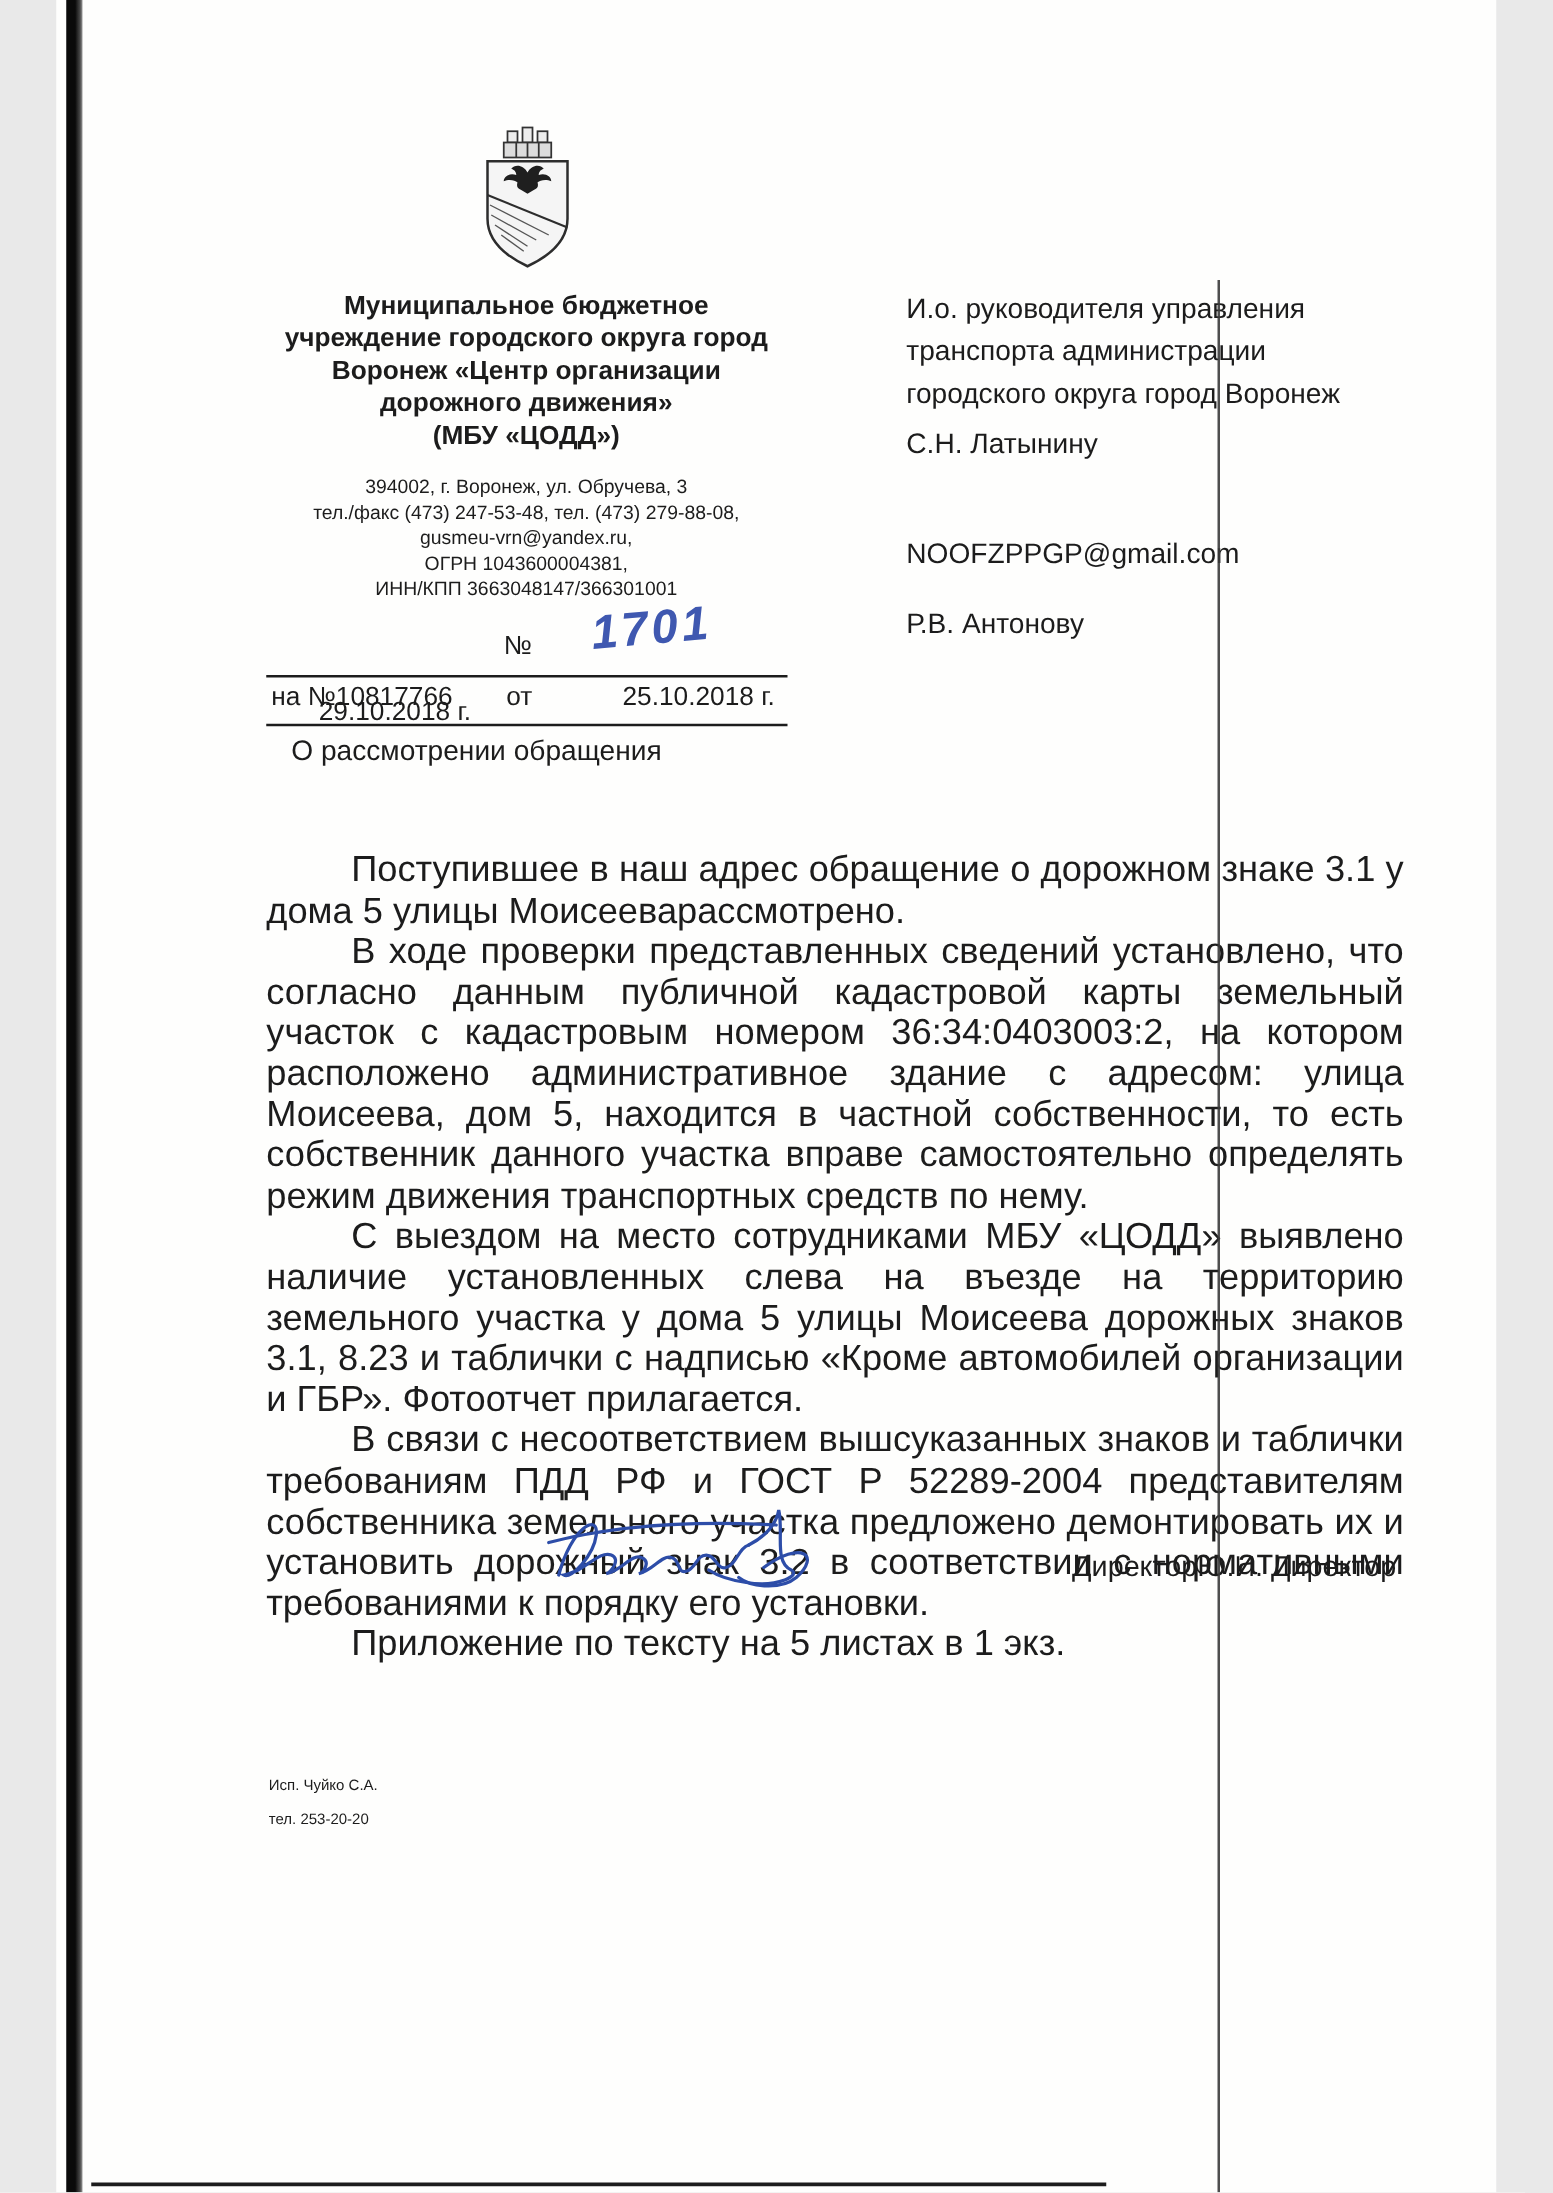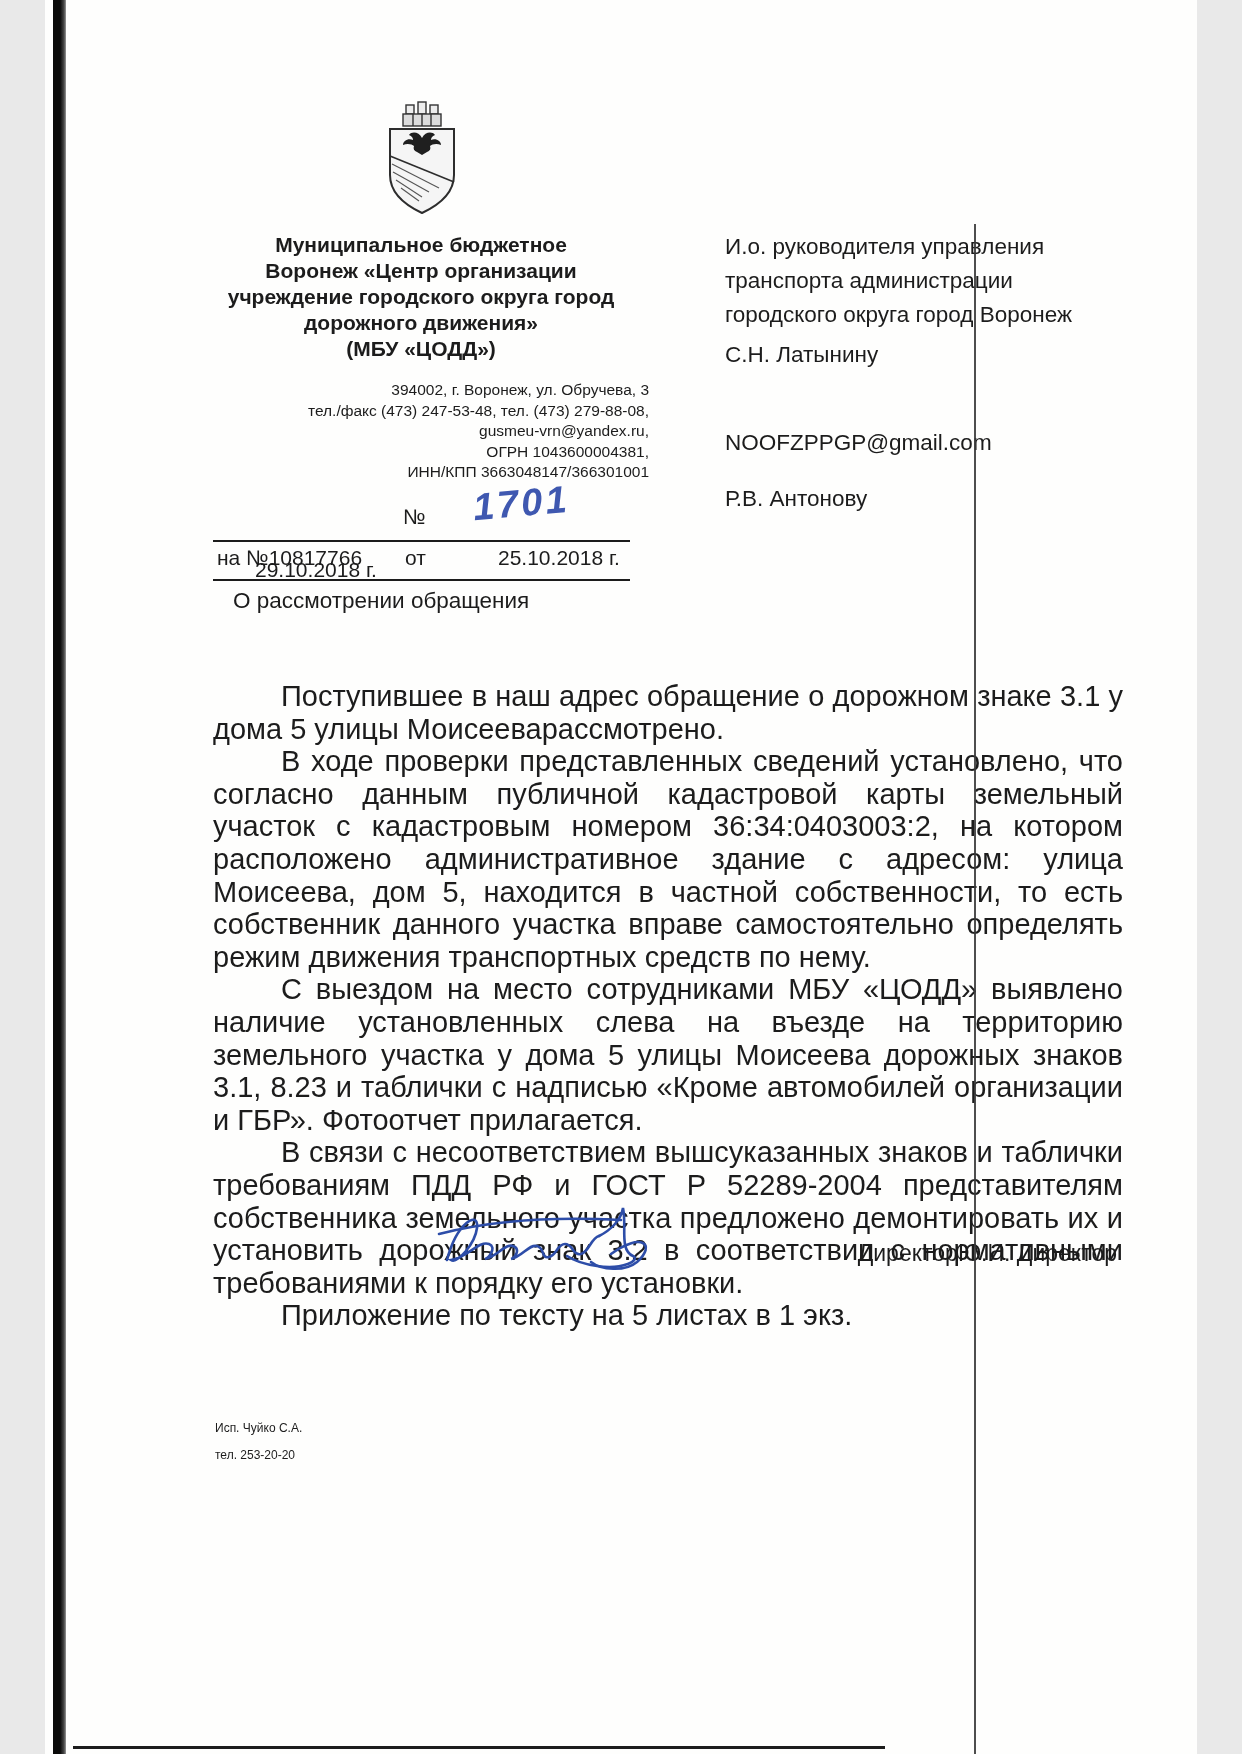--- a/index.html
+++ b/index.html
@@ -20,21 +20,21 @@
     background:#3b3b3b;opacity:.9;z-index:5;}
   .bottom-line{position:absolute;left:28px;top:1746px;width:812px;height:3px;background:#1d1d1d;}
 
   
   .coat{position:absolute;left:336px;top:98px;width:82px;height:120px;}
 
   
   .sender-name{position:absolute;left:148px;top:232px;width:456px;
     text-align:center;font-weight:bold;font-size:21px;line-height:26px;}
   .sender-address{position:absolute;left:148px;top:380px;width:456px;
-    text-align:right;font-size:15.5px;line-height:20.5px;}
+    text-align:center;font-size:15.5px;line-height:20.5px;}
 
   
   .ref-span{position:absolute;font-size:21px;white-space:nowrap;}
   .ref-date{left:210px;top:534px;margin-top:24px;}
   .ref-no{left:358px;top:505px;}
   .ref-num{left:428px;top:482px;font-size:38px;color:#3f58b0;font-style:italic;
     letter-spacing:3px;transform:rotate(-5deg);font-weight:bold;}
   .ref-replyto{left:172px;top:546px;}
   .ref-from{left:360px;top:546px;}
   .ref-fromdate{left:453px;top:546px;}
@@ -91,22 +91,22 @@
         <path d="M11 66 L58 90" fill="none"></path>
         <path d="M12 74 L48 94" fill="none"></path>
         <path d="M15 82 L41 99" fill="none"></path>
         <path d="M20 90 L38 103" fill="none"></path>
       </g>
     </svg>
   </div>
 
   <div class="sender-name">
     <div>Муниципальное бюджетное</div>
+    <div>учреждение городского округа город</div>
     <div>Воронеж «Центр организации</div>
-    <div>учреждение городского округа город</div>
     <div>дорожного движения»</div>
     <div>(МБУ «ЦОДД»)</div>
   </div>
   <div class="sender-address">
     <div>394002, г. Воронеж, ул. Обручева, 3</div>
     <div>тел./факс (473) 247-53-48, тел. (473) 279-88-08,</div>
     <div>gusmeu-vrn@yandex.ru,</div>
     <div>ОГРН 1043600004381,</div>
     <div>ИНН/КПП 3663048147/366301001</div>
   </div>

